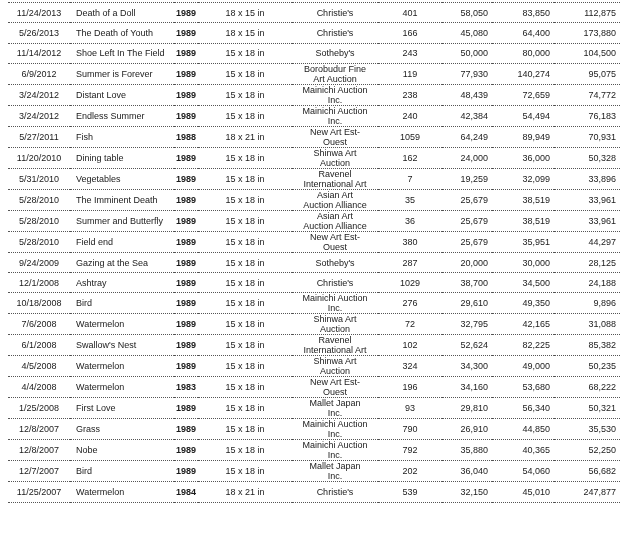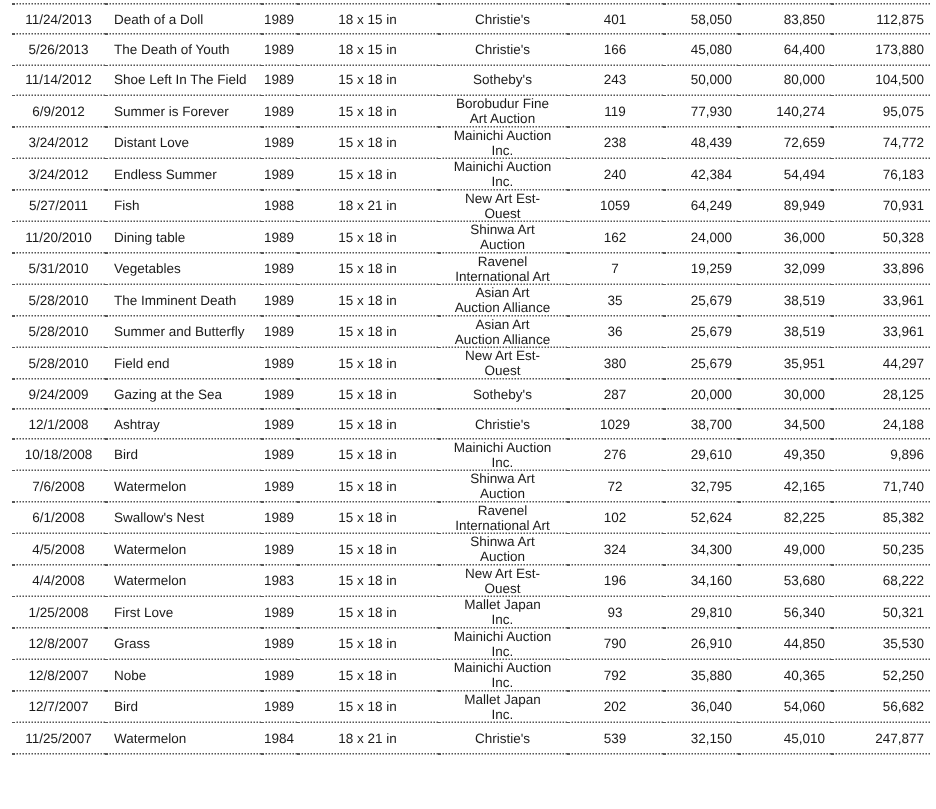--- a/index.html
+++ b/index.html
@@ -24,21 +24,21 @@
     height: 20.3px;
     border-bottom: 1px dotted #555;
     font-size: 9px;
     line-height: 10px;
     color: #1a1a1a;
     vertical-align: middle;
     overflow: hidden;
   }
   td.c-date    { text-align: center; }
   td.c-title   { text-align: left; padding-left: 6px; }
-  td.c-year    { text-align: center; }
+  td.c-year    { text-align: center; font-weight: bold; }
   td.c-size    { text-align: center; }
   td.c-auction { text-align: center; padding-left: 10px; padding-right: 10px; }
   td.c-lot     { text-align: center; }
   td.c-est-low  { text-align: right; padding-right: 4px; }
   td.c-est-high { text-align: right; padding-right: 4px; }
   td.c-price    { text-align: right; padding-right: 4px; }
 </style>
 </head>
 <body>
 
@@ -223,21 +223,21 @@
   </tr>
         <tr>
     <td class="c-date">7/6/2008</td>
     <td class="c-title">Watermelon</td>
     <td class="c-year">1989</td>
     <td class="c-size">15 x 18 in</td>
     <td class="c-auction">Shinwa Art Auction</td>
     <td class="c-lot">72</td>
     <td class="c-est-low">32,795</td>
     <td class="c-est-high">42,165</td>
-    <td class="c-price">71,740</td>
+    <td class="c-price">31,088</td>
   </tr>
         <tr>
     <td class="c-date">6/1/2008</td>
     <td class="c-title">Swallow's Nest</td>
     <td class="c-year">1989</td>
     <td class="c-size">15 x 18 in</td>
     <td class="c-auction">Ravenel International Art</td>
     <td class="c-lot">102</td>
     <td class="c-est-low">52,624</td>
     <td class="c-est-high">82,225</td>

